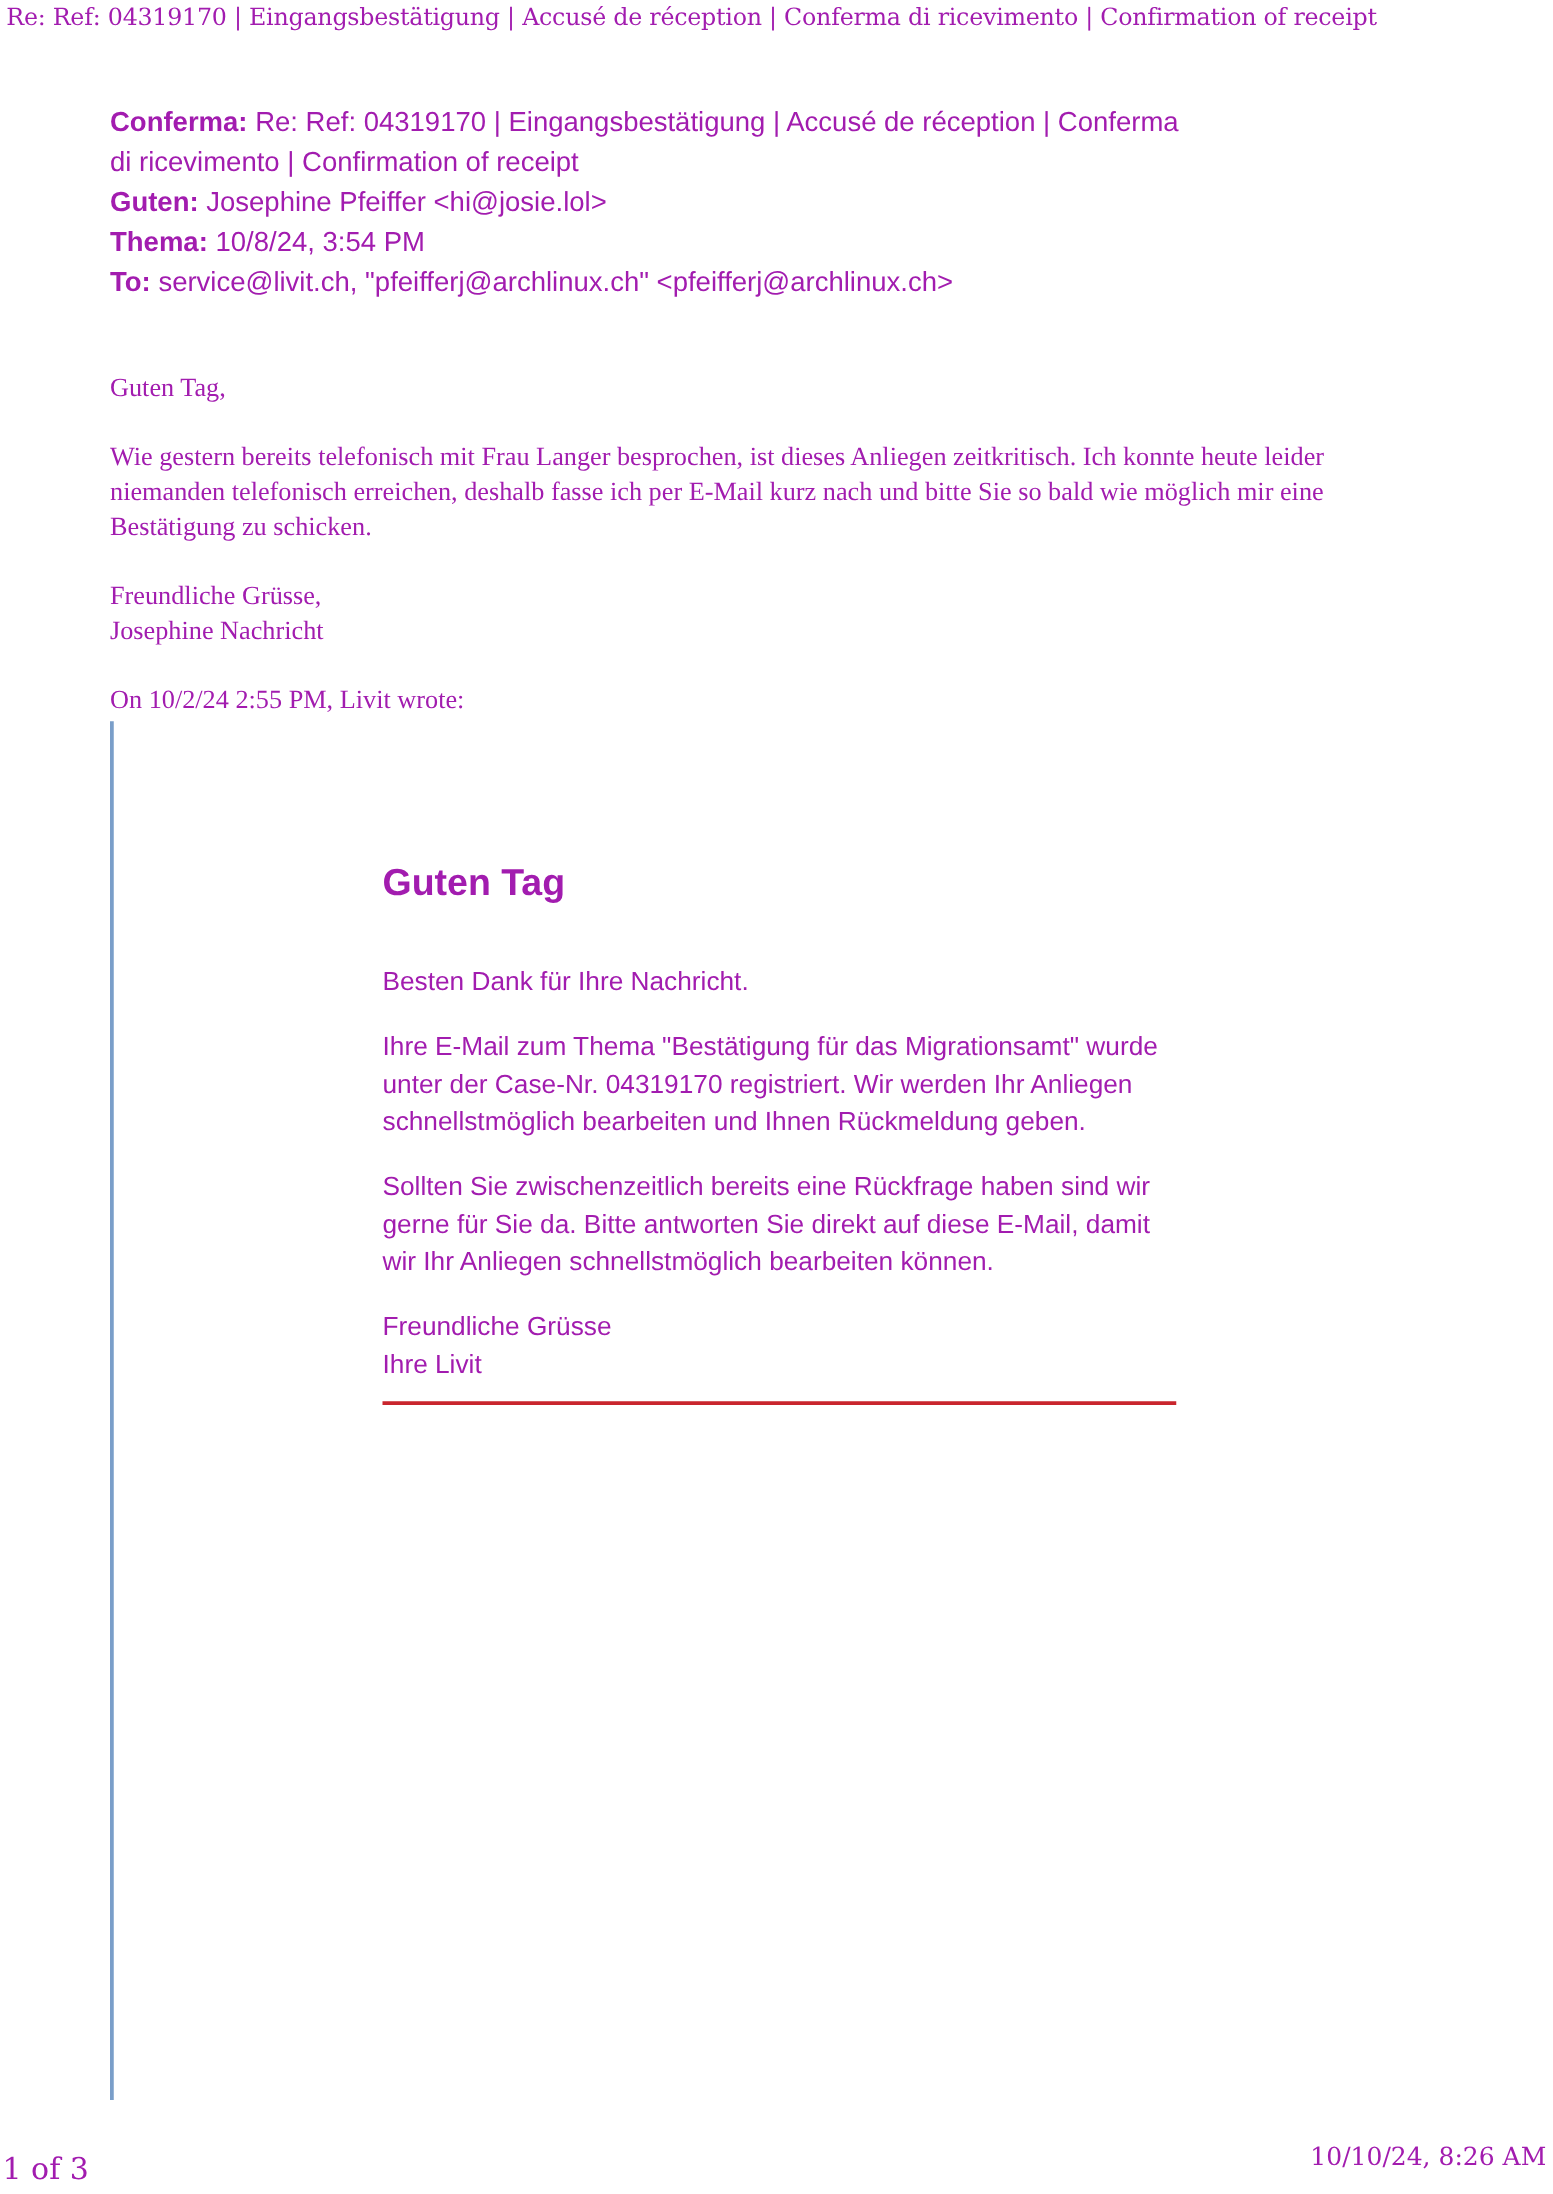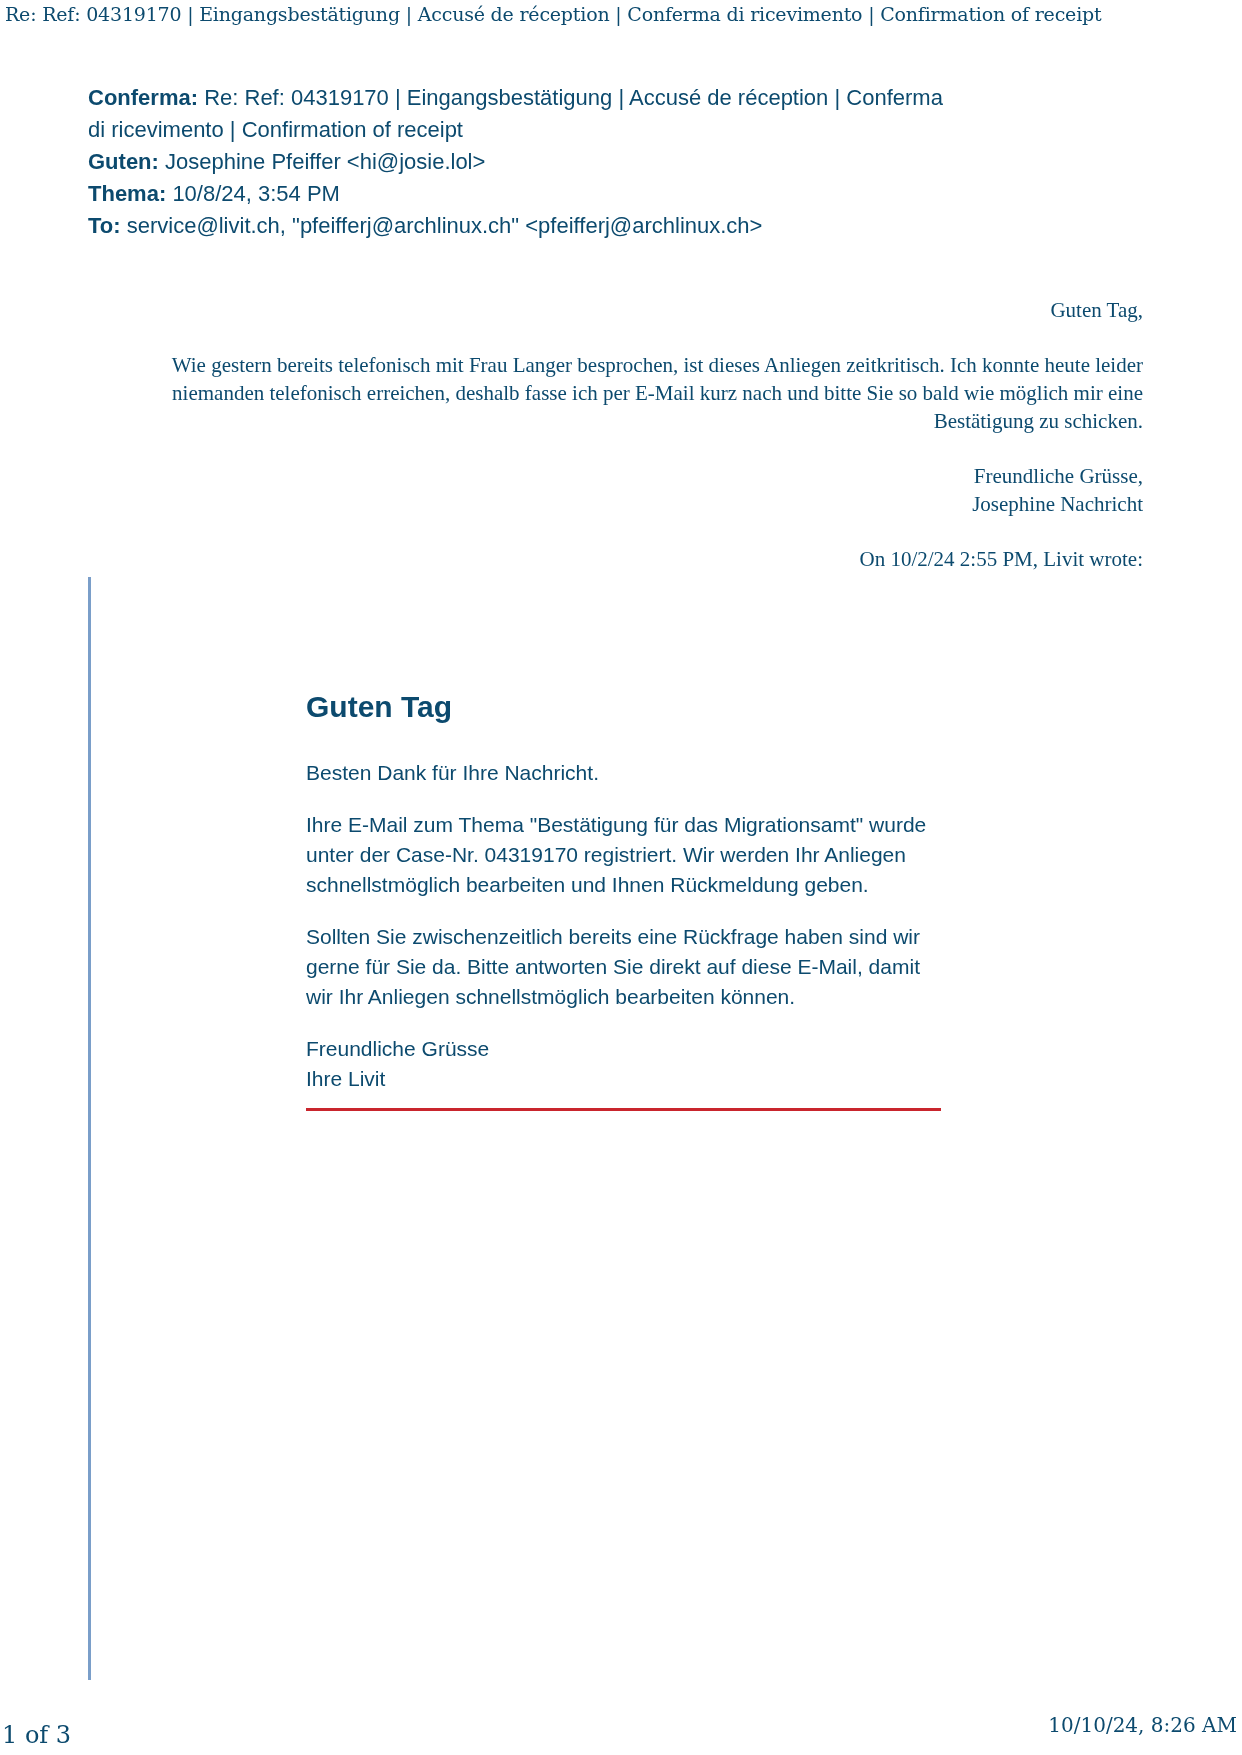--- a/index.html
+++ b/index.html
@@ -1,21 +1,21 @@
 <!DOCTYPE html>
 <html><head>
 <meta charset="utf-8">
 <style>
   html, body { margin: 0; padding: 0; background: #ffffff; }
   .page {
     position: relative;
     width: 1242px;
     height: 1755px;
     background: #ffffff;
-    color: #0c4a6e;
+    color: #a21caf;
     overflow: hidden;
   }
   .print-header {
     position: absolute;
     top: 3px;
     left: 5px;
     right: 4px;
     font-family: "DejaVu Serif", serif;
     font-size: 19px;
     line-height: 23px;
@@ -31,41 +31,41 @@
   }
   .email-headers p { margin: 0; }
   .email-headers .hdr-label { font-weight: bold; }
   .reply-body {
     margin: 54px 90px 0 88px;
     max-width: 1055px;
     font-family: "Liberation Serif", serif;
     font-size: 21px;
     line-height: 28px;
   }
-  .reply-body p { margin: 0 0 27px 0; text-align: right; }
+  .reply-body p { margin: 0 0 27px 0; }
   .reply-body p.tight { margin: 0; }
   .quote-block {
     margin: 4px 0 0 88px;
     border-left: 3px solid #7a9ec9;
     min-height: 1103px;
   }
   .quote-inner {
     margin-left: 215px;
     width: 635px;
     padding-top: 112px;
     font-family: "Liberation Sans", sans-serif;
     font-size: 21px;
     line-height: 30px;
   }
   .quote-heading {
     font-family: "Liberation Sans", sans-serif;
     font-size: 30px;
     line-height: 35px;
     font-weight: bold;
-    margin: 0 0 34px 0;
+    margin: 0 0 47px 0;
   }
   .quote-inner p { margin: 0 0 22px 0; }
   .quote-inner p.tight { margin: 0; }
   .red-divider {
     border: none;
     border-top: 3px solid #c9252d;
     width: 635px;
     margin: 14px 0 0 0;
   }
   .print-footer-left {

